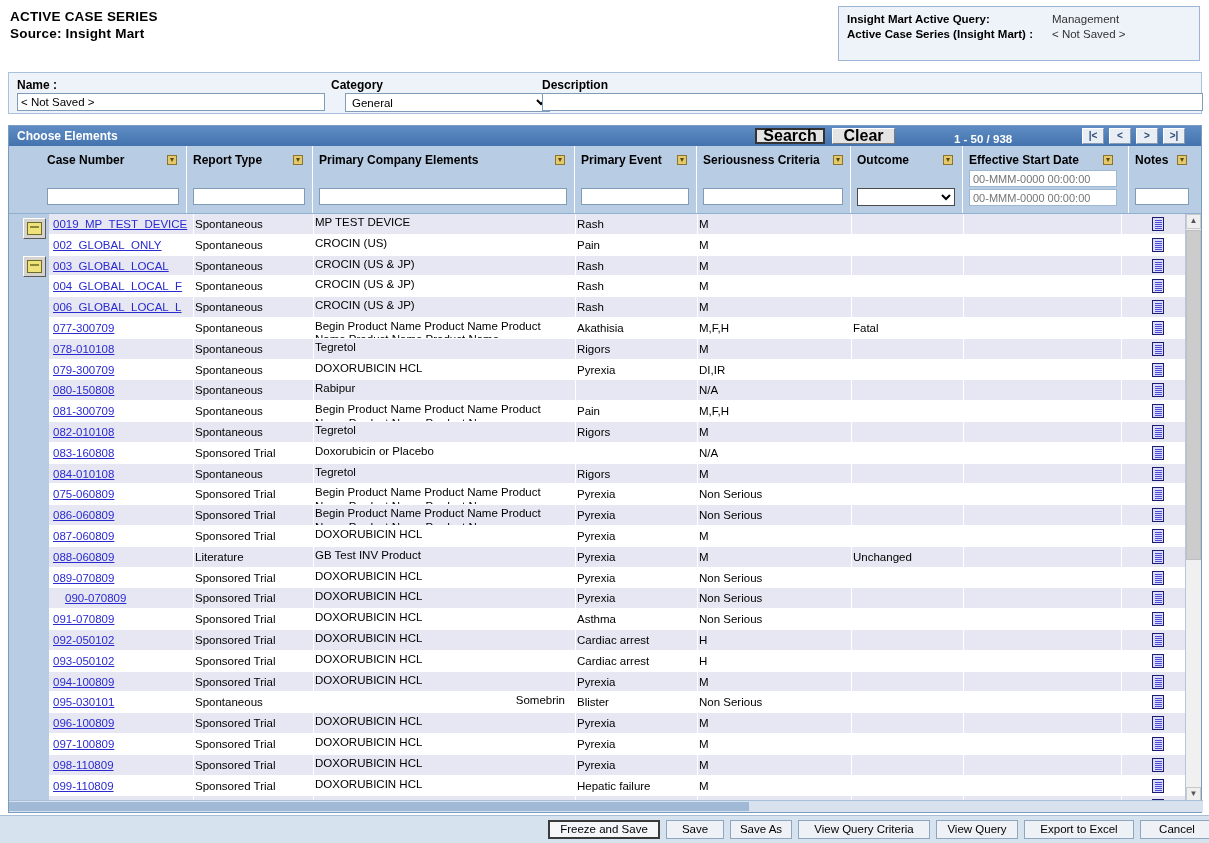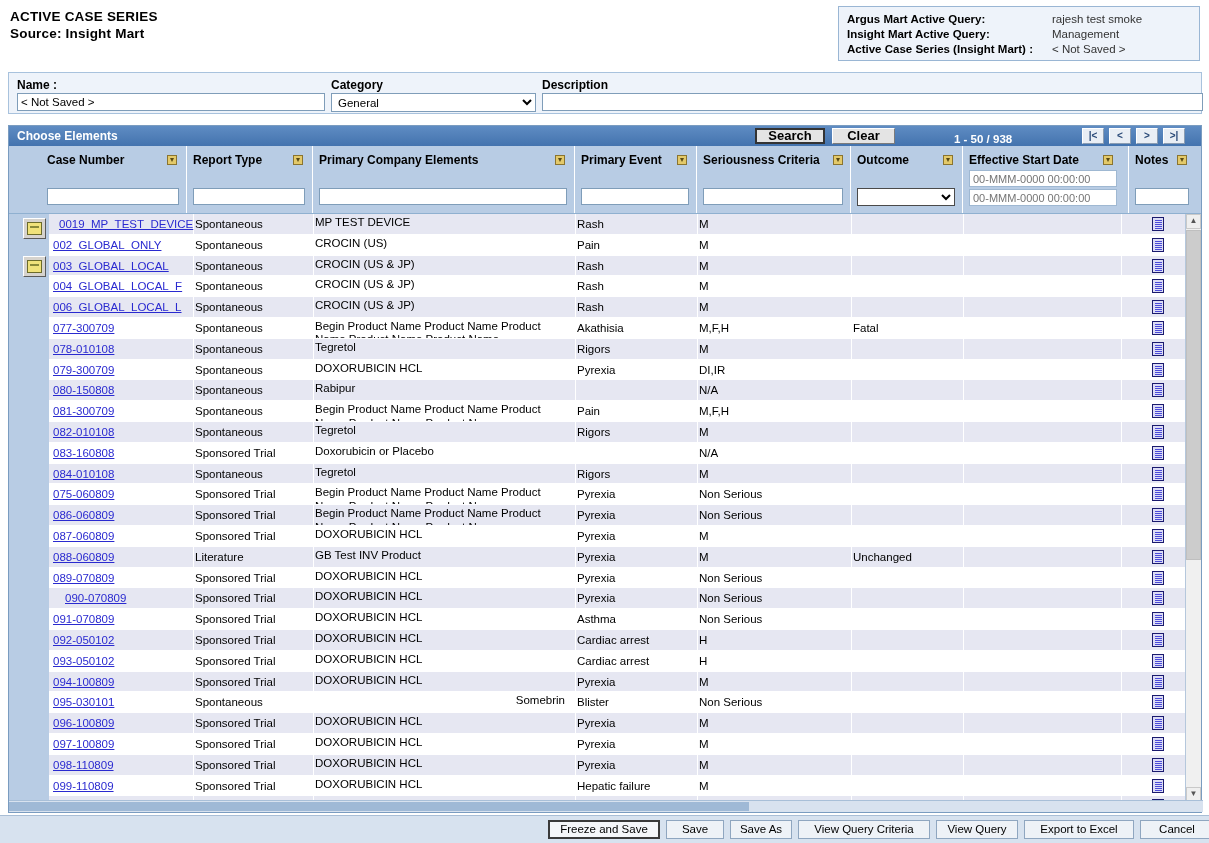--- a/index.html
+++ b/index.html
@@ -49,21 +49,21 @@
   }
   .panel-title{
     position:relative;height:20px;background:#4a7ab5;
     background:linear-gradient(#5f8cc3,#4373ae);
     color:#fff;font-weight:bold;font-size:12px;line-height:20px;padding-left:8px;
     box-sizing:border-box;
   }
   .toolbtn{
     position:absolute;top:2px;height:16px;box-sizing:border-box;
     background:#e4e4e4;border:1px solid #7b7b7b;border-top-color:#fff;border-left-color:#fff;
-    font-family:"Liberation Sans",sans-serif;font-size:13px;color:#000;
+    font-family:"Liberation Sans",sans-serif;font-size:16px;color:#000;
     text-align:center;line-height:14px;cursor:pointer;
   }
   .btn-search{left:746px;width:70px;border:2px solid #333;line-height:12px;}
   .btn-clear{left:823px;width:63px;}
   .pgcount{position:absolute;left:945px;top:3px;font-size:11.5px;font-weight:bold;color:#fff;}
   .pgbtn{
     position:absolute;top:2px;width:22px;height:16px;box-sizing:border-box;
     background:#e9eef5;border:1px solid #8a9cb2;border-top-color:#fff;border-left-color:#fff;
     font-size:10px;color:#2a4a78;text-align:center;line-height:14px;cursor:pointer;
   }
@@ -154,40 +154,36 @@
 <div class="page">
 
   <div class="top">
     <div class="title-block">
       <div>ACTIVE CASE SERIES</div>
       <div>Source: Insight Mart</div>
     </div>
 
     <div class="qbox">
       <div class="qrow">
-        <span class="qlabel">Argus Mart Active Query:</span>
-        <span class="qval">rajesh test smoke</span>
-      </div>
-      <div class="qrow">
         <span class="qlabel">Insight Mart Active Query:</span>
         <span class="qval">Management</span>
       </div>
       <div class="qrow">
         <span class="qlabel">Active Case Series (Insight Mart) :</span>
         <span class="qval">&lt; Not Saved &gt;</span>
       </div>
     </div>
   </div>
 
   <div class="namebar">
     <div class="nb-label" style="left:8px;">Name :</div>
     <input class="nb-input" style="left: 8px; width: 308px;" value="&lt; Not Saved &gt;">
 
     <div class="nb-label" style="left:322px;">Category</div>
-    <select class="nb-select" style="left:322px;width:205px;">
+    <select class="nb-select" style="left:336px;width:205px;">
       <option>General</option>
     </select>
 
     <div class="nb-label" style="left:533px;">Description</div>
     <input class="nb-input" style="left: 533px; width: 661px;" value="">
   </div>
 
   <div class="panel">
 
     <div class="panel-title">
@@ -271,21 +267,21 @@
       <div class="grid">
         <div id="rows-host">
             <div class="row odd">
               <div class="sep" style="left: 144px;"></div>
               <div class="sep" style="left: 264px;"></div>
               <div class="sep" style="left: 526px;"></div>
               <div class="sep" style="left: 648px;"></div>
               <div class="sep" style="left: 802px;"></div>
               <div class="sep" style="left: 914px;"></div>
               <div class="sep" style="left: 1072px;"></div>
-              <div class="cell" style="left: 4px; width: 140px; margin-left: 6px;"><span class="caselink">0019_MP_TEST_DEVICE</span></div>
+              <div class="cell" style="left: 4px; width: 140px;"><span class="caselink">0019_MP_TEST_DEVICE</span></div>
               <div class="cell" style="left: 146px; width: 118px;">Spontaneous</div>
               <div class="cell wrap" style="left: 266px; width: 250px;">MP TEST DEVICE</div>
               <div class="cell" style="left: 528px; width: 112px;">Rash</div>
               <div class="cell" style="left: 650px; width: 144px;">M</div>
               <div class="cell" style="left: 804px; width: 104px;"></div>
               <div class="cell" style="left: 916px; width: 156px;"></div>
               <div class="noteico" style="left: 1103px;"></div>
             </div>
             <div class="row even">
               <div class="sep" style="left: 144px;"></div>

